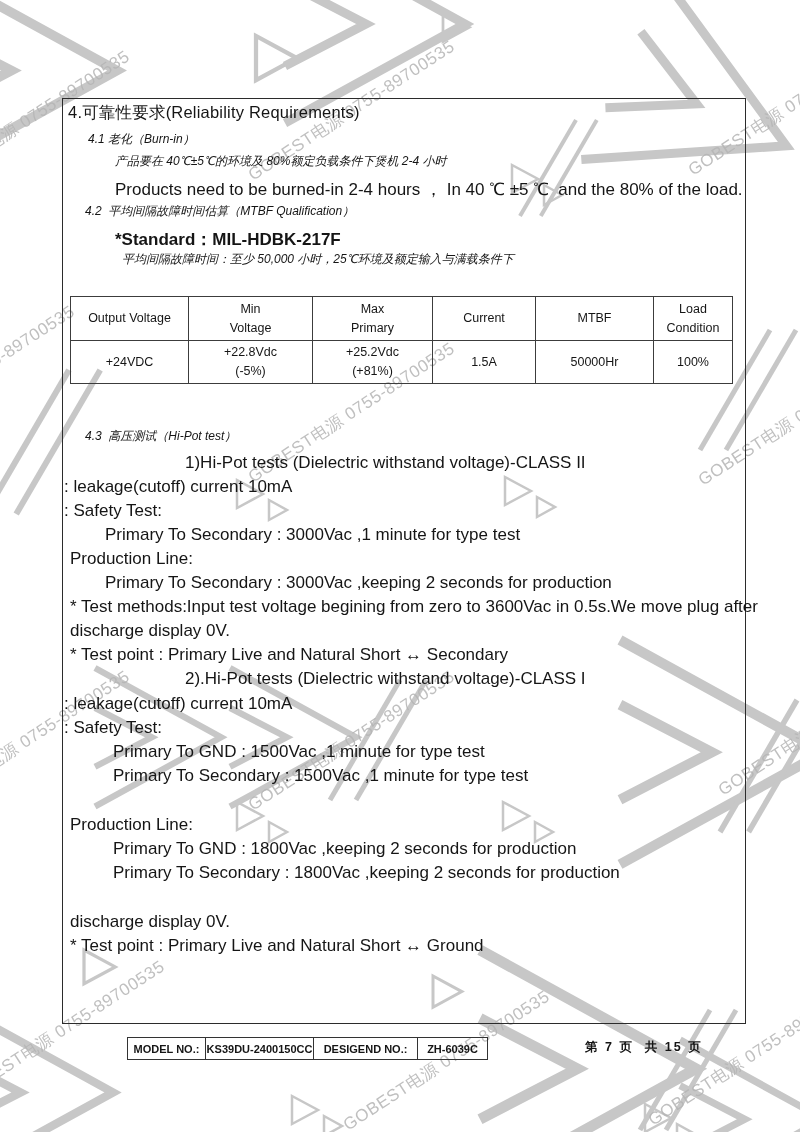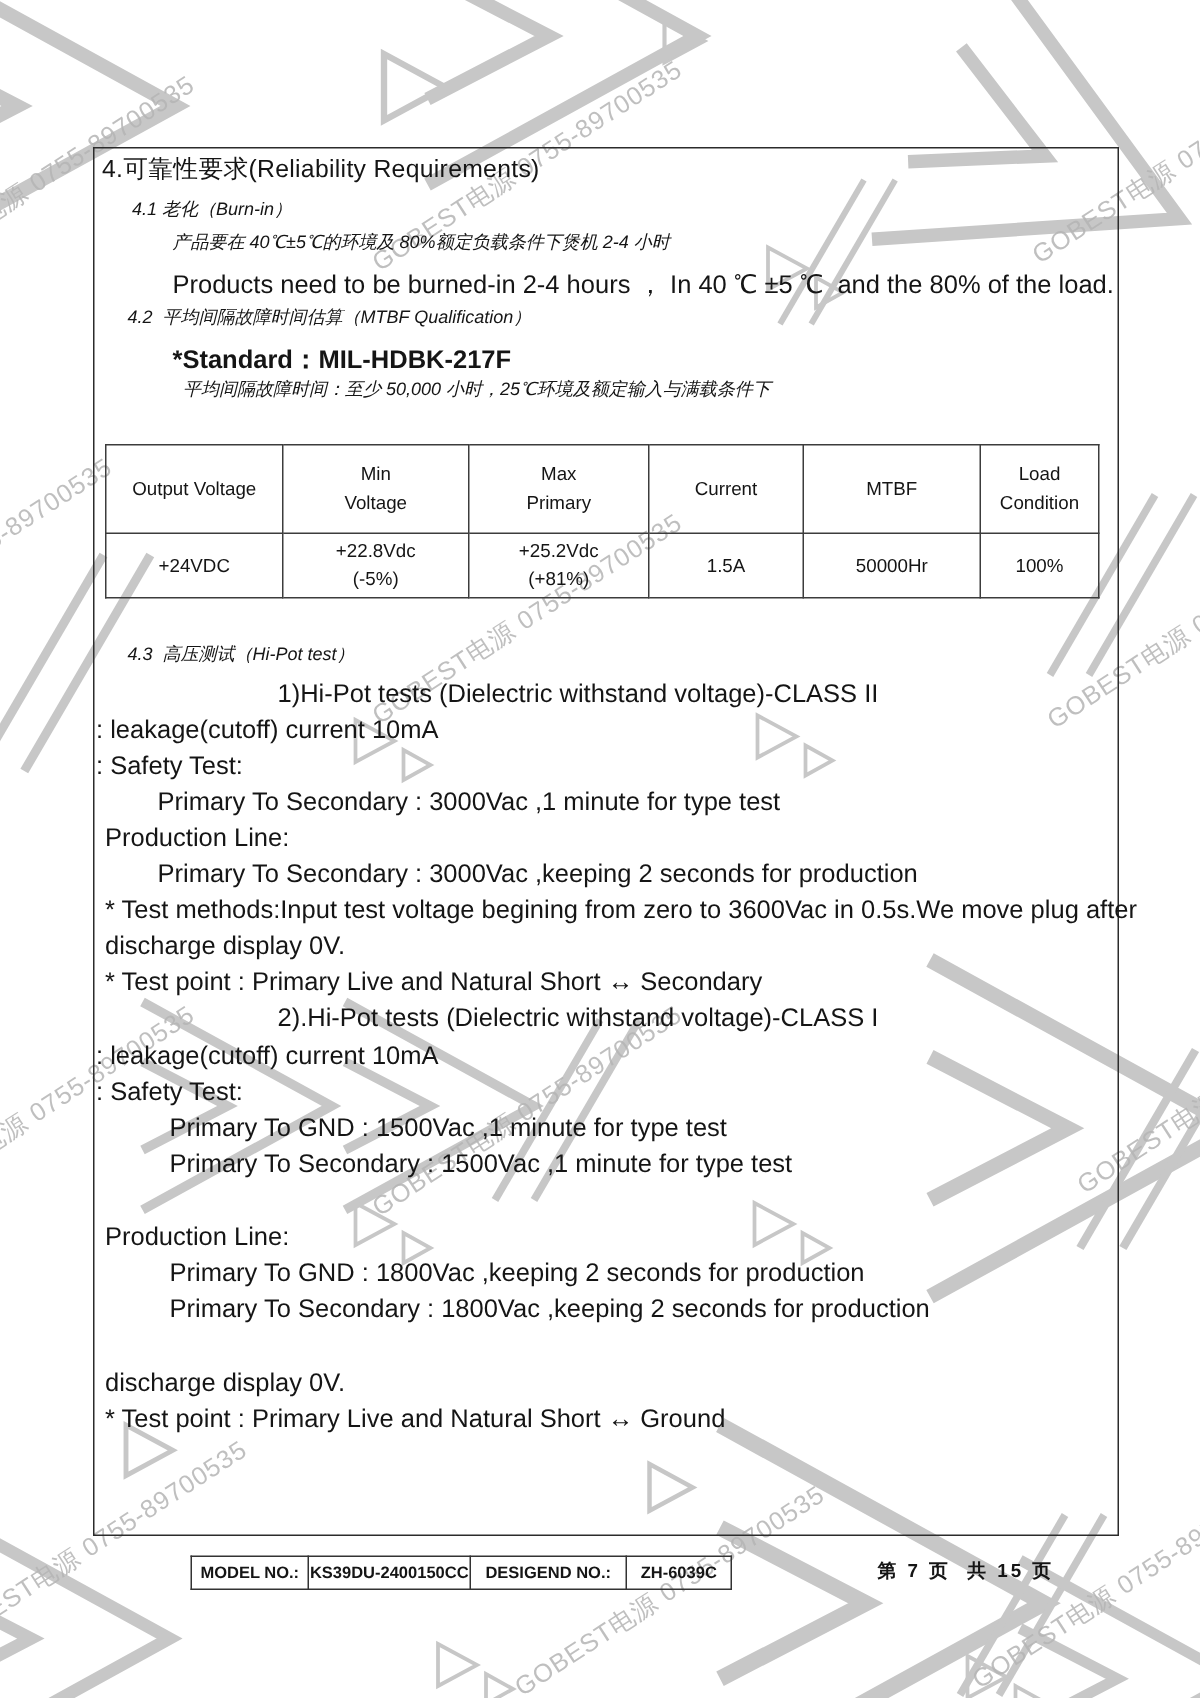--- a/index.html
+++ b/index.html
@@ -127,21 +127,21 @@
   <table class="spec">
     <colgroup>
       <col style="width:118px">
         <col style="width:124px">
         <col style="width:120px">
       <col style="width:103px">
         <col style="width:118px">
         <col style="width:79px">
     </colgroup>
     <tbody>
-        <tr style="height:59px">
+        <tr style="height:44px">
       <th>Output Voltage</th>
       <th>Min
 Voltage</th>
       <th>Max
 Primary</th>
       <th>Current</th>
       <th>MTBF</th>
       <th>Load
 Condition</th>
     </tr>

